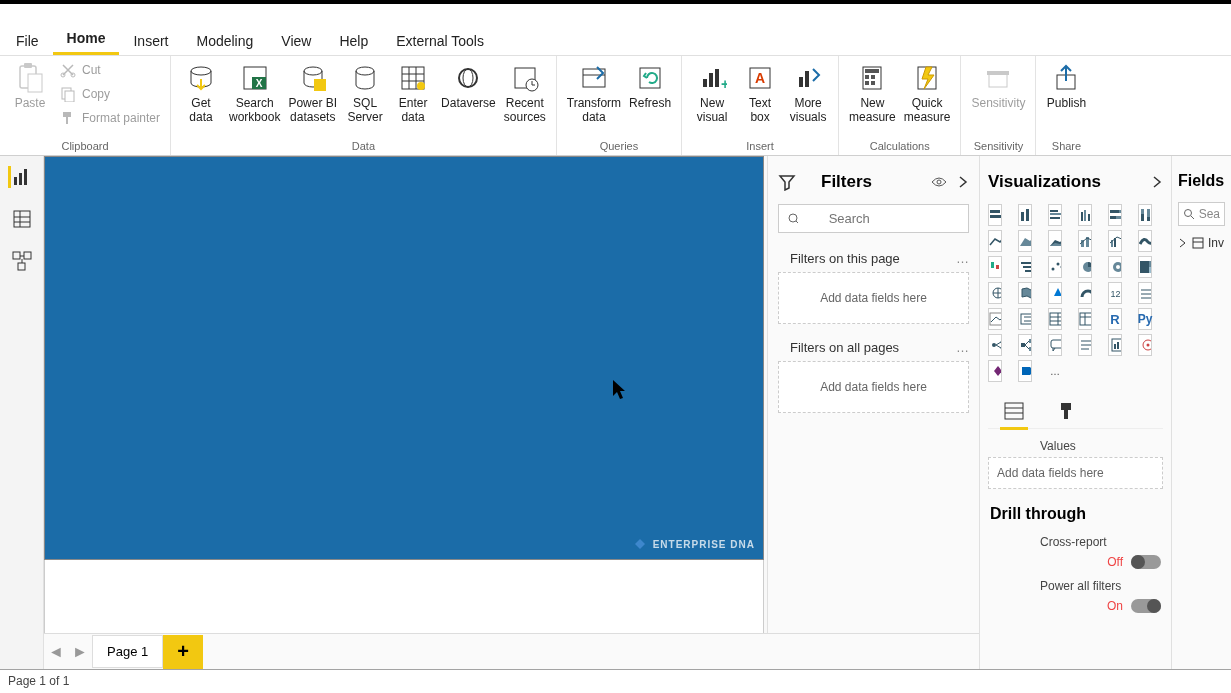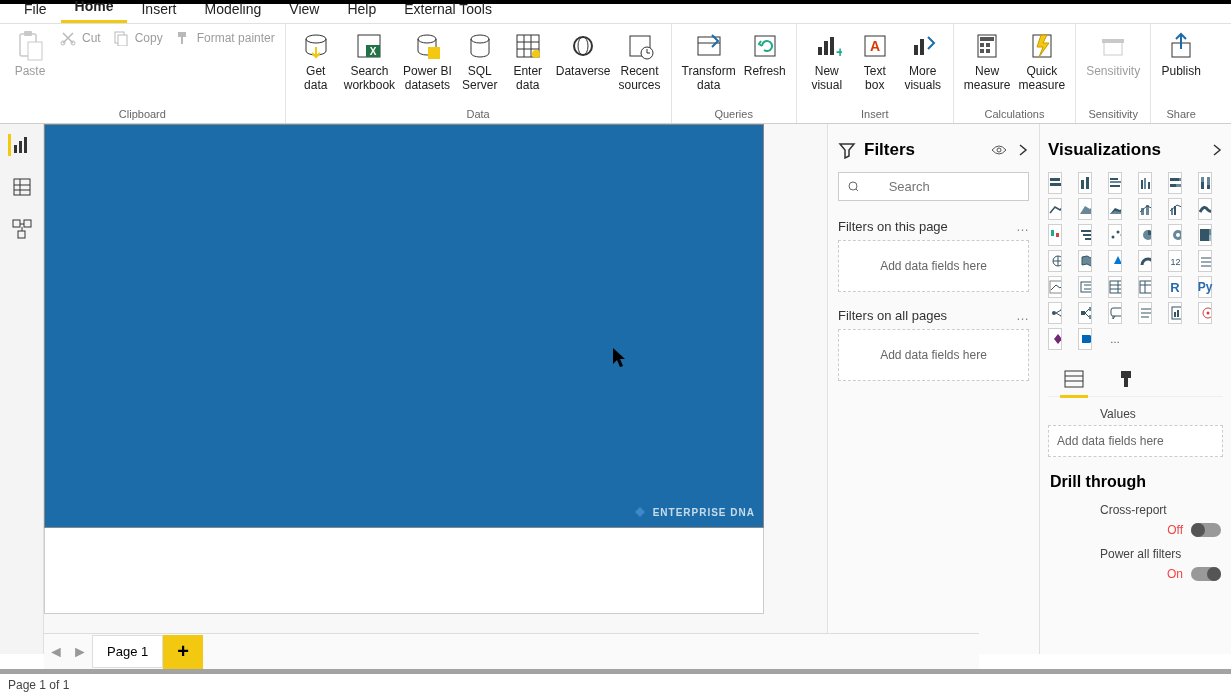--- a/index.html
+++ b/index.html
@@ -1,65 +1,65 @@
 <!DOCTYPE html>
 <html><head>
 <meta charset="utf-8">
 <style>
   * { box-sizing: border-box; margin: 0; padding: 0; font-family: "Segoe UI", Arial, sans-serif; }
   body { width: 1231px; height: 693px; background: #fff; overflow: hidden; position: relative; }
 
   .blackbar { height: 4px; background: #000; }
 
   
-  .tabs { display: flex; align-items: flex-end; height: 20px; padding-left: 10px; background: #fff; border-bottom: 1px solid #e0e0e0; }
+  .tabs { display: flex; align-items: flex-end; height: 52px; padding-left: 2px; background: #fff; border-bottom: 1px solid #e0e0e0; }
   .tab { padding: 8px 14px 6px; font-size: 14px; color: #222; cursor: pointer; }
   .tab.active { font-weight: 600; border-bottom: 3px solid #f2c811; }
 
   
   .ribbon { display: flex; height: 100px; background: #fff; border-bottom: 1px solid #cfcfcf; }
   .group { display: flex; flex-direction: column; border-right: 1px solid #e3e3e3; padding: 4px 6px 0 6px; }
   .group-body { display: flex; align-items: flex-start; flex: 1; }
   .group-label { font-size: 11px; color: #666; text-align: center; padding: 2px 0 3px; }
   .rbtn { display: flex; flex-direction: column; align-items: center; justify-content: flex-start; padding: 2px 4px; cursor: pointer; min-width: 48px; }
   .rbtn .ico { width: 34px; height: 32px; display: flex; align-items: center; justify-content: center; }
   .rbtn .lbl { font-size: 12px; color: #222; text-align: center; line-height: 14px; margin-top: 2px; white-space: pre; }
   .disabled { opacity: 0.45; }
   .clip-left { display: flex; flex-direction: column; align-items: center; padding: 2px 2px; }
-  .clip-right { display: flex; flex-direction: row; gap: 4px; padding-left: 2px; }
+  .clip-right { display: flex; flex-direction: column; gap: 4px; padding-left: 2px; }
   .clip-right .mini { display: flex; align-items: center; gap: 6px; font-size: 12px; color: #222; padding: 2px 4px; cursor: pointer; }
   .clip-right .mini svg { width: 16px; height: 16px; }
 
   
   .main { display: flex; height: 530px; }
   .leftbar { width: 44px; background: #f4f4f4; border-right: 1px solid #e0e0e0; display: flex; flex-direction: column; align-items: center; padding-top: 10px; gap: 20px; }
   .leftbar .licon { width: 22px; height: 22px; display:flex; align-items:center; justify-content:center; cursor:pointer; }
   .leftbar .licon.active { border-left: 3px solid #f2c811; padding-left:0; margin-left:-3px; width:25px; }
 
   .canvas-area { flex: 1; background: #f8f8f8; position: relative; overflow:hidden; }
   .report-canvas { position: absolute; left: 0; top: 0; width: 720px; height: 404px; background: #1b6ca8; border:1px solid #888;}
   .canvas-white { position:absolute; left:0; top:404px; width:720px; height:86px; background:#fff; border:1px solid #ccc; border-top:none;}
   .watermark { position:absolute; right:8px; bottom:8px; color:#fff; font-size:10px; font-weight:600; letter-spacing:1px; opacity:0.75; display:flex; align-items:center; gap:6px;}
   .cursor { position:absolute; left:568px; top:223px; width:14px; height:20px; }
 
   
   .pagetabs { position:absolute; left:44px; bottom:24px; height:36px; display:flex; align-items:center; background:#fafafa; border-top:1px solid #ddd; width:935px;}
   .pagetabs .nav { width:24px; height:34px; display:flex; align-items:center; justify-content:center; color:#999; cursor:pointer; }
   .pagetab { padding: 8px 14px; font-size:13px; background:#fff; border:1px solid #ddd; cursor:pointer;}
   .addpage { width:40px; height:34px; background:#f2c811; display:flex; align-items:center; justify-content:center; font-size:20px; font-weight:600; cursor:pointer; margin-left:0;}
-  .statusbar { position:absolute; bottom:0; left:0; height:24px; width:100%; background:#fff; border-top:5px solid #a3a3a3; font-size:12px; color:#444; padding:4px 8px;}
+  .statusbar { position:absolute; bottom:0; left:0; height:24px; width:100%; background:#fff; border-top:1px solid #a3a3a3; font-size:12px; color:#444; padding:4px 8px;}
 
   
   .pane { border-left:1px solid #e0e0e0; background:#fafafa; }
   .filters { width:212px; padding:6px 10px; overflow:hidden;}
-  .pane-header { display:flex; align-items:center; gap:8px; padding:10px 0 8px; font-size:17px; font-weight:600; }
+  .pane-header { display:flex; align-items:center; gap:25px; padding:10px 0 8px; font-size:17px; font-weight:600; }
   .pane-header .actions { margin-left:auto; display:flex; gap:10px; color:#555;}
   .search-box { display:flex; align-items:center; gap:8px; border:1px solid #ccc; background:#fff; padding:6px 8px; margin:4px 0 10px; }
   .search-box input { border:none; outline:none; font-size:13px; width:100%; background:transparent;margin-left:23px;}
-  .filter-section { font-size:13px; color:#333; padding:8px 0 6px; display:flex; justify-content:space-between; align-items:flex-end;}
+  .filter-section { font-size:13px; color:#333; padding:8px 0 6px; display:flex; justify-content:space-between; align-items:flex-end;margin-left:12px;}
   .dropzone { border:1px dashed #ccc; background:#fff; padding:18px 8px; text-align:center; font-size:12px; color:#666; margin-bottom:8px;}
 
   
   .vis { width:192px; padding:6px 8px; }
   .vis .pane-header { font-size:17px; }
   .viz-grid { display:grid; grid-template-columns: repeat(6, 26px); gap:4px 4px; padding:4px 0 8px;}
   .viz-grid .v { width:14px; height:22px; background:#fff; border:1px solid #d0d0d0; display:flex; align-items:center; justify-content:center; cursor:pointer; font-size:10px; color:#444;}
   .mode-row { display:flex; gap:24px; padding:8px 12px 4px; border-bottom:1px solid #eee; margin-bottom:4px;}
   .mode-btn { width:28px; height:26px; display:flex; align-items:center; justify-content:center; cursor:pointer; position:relative;}
   .mode-btn.active::after { content:""; position:absolute; bottom:-6px; left:0; width:100%; height:3px; background:#f2c811;}
@@ -697,20 +697,42 @@
         <span>Off</span>
         <div class="toggle"></div>
       </div>
     <div class="section-label">Power all filters</div>
     <div class="toggle-row">
         <span>On</span>
         <div class="toggle on"></div>
       </div>
   </div>
 
+  <div class="pane fields">
+    <div class="pane-header">
+        <span>Fields</span>
+      </div>
+    <div class="field-search">
+      <svg width="12" height="12">
+          <circle cx="5" cy="5" r="3.5" fill="none" stroke="#666"></circle>
+          <line x1="8" y1="8" x2="11" y2="11" stroke="#666"></line>
+        </svg>
+      <span>Sea</span>
+    </div>
+    <div class="field-item">
+      <svg width="10" height="10">
+          <path d="M2 1 l5 4 l-5 4" fill="none" stroke="#333"></path>
+        </svg>
+      <svg width="12" height="12">
+          <rect x="1" y="1" width="10" height="10" fill="none" stroke="#333"></rect>
+          <line x1="1" y1="5" x2="11" y2="5" stroke="#333"></line>
+        </svg>
+      <span>Inv</span>
+    </div>
+  </div>
 </div>
 
 <div class="pagetabs">
   <div class="nav">◄</div>
   <div class="nav">►</div>
   <div class="pagetab">Page 1</div>
   <div class="addpage">+</div>
 </div>
 
 <div class="statusbar">Page 1 of 1</div>

